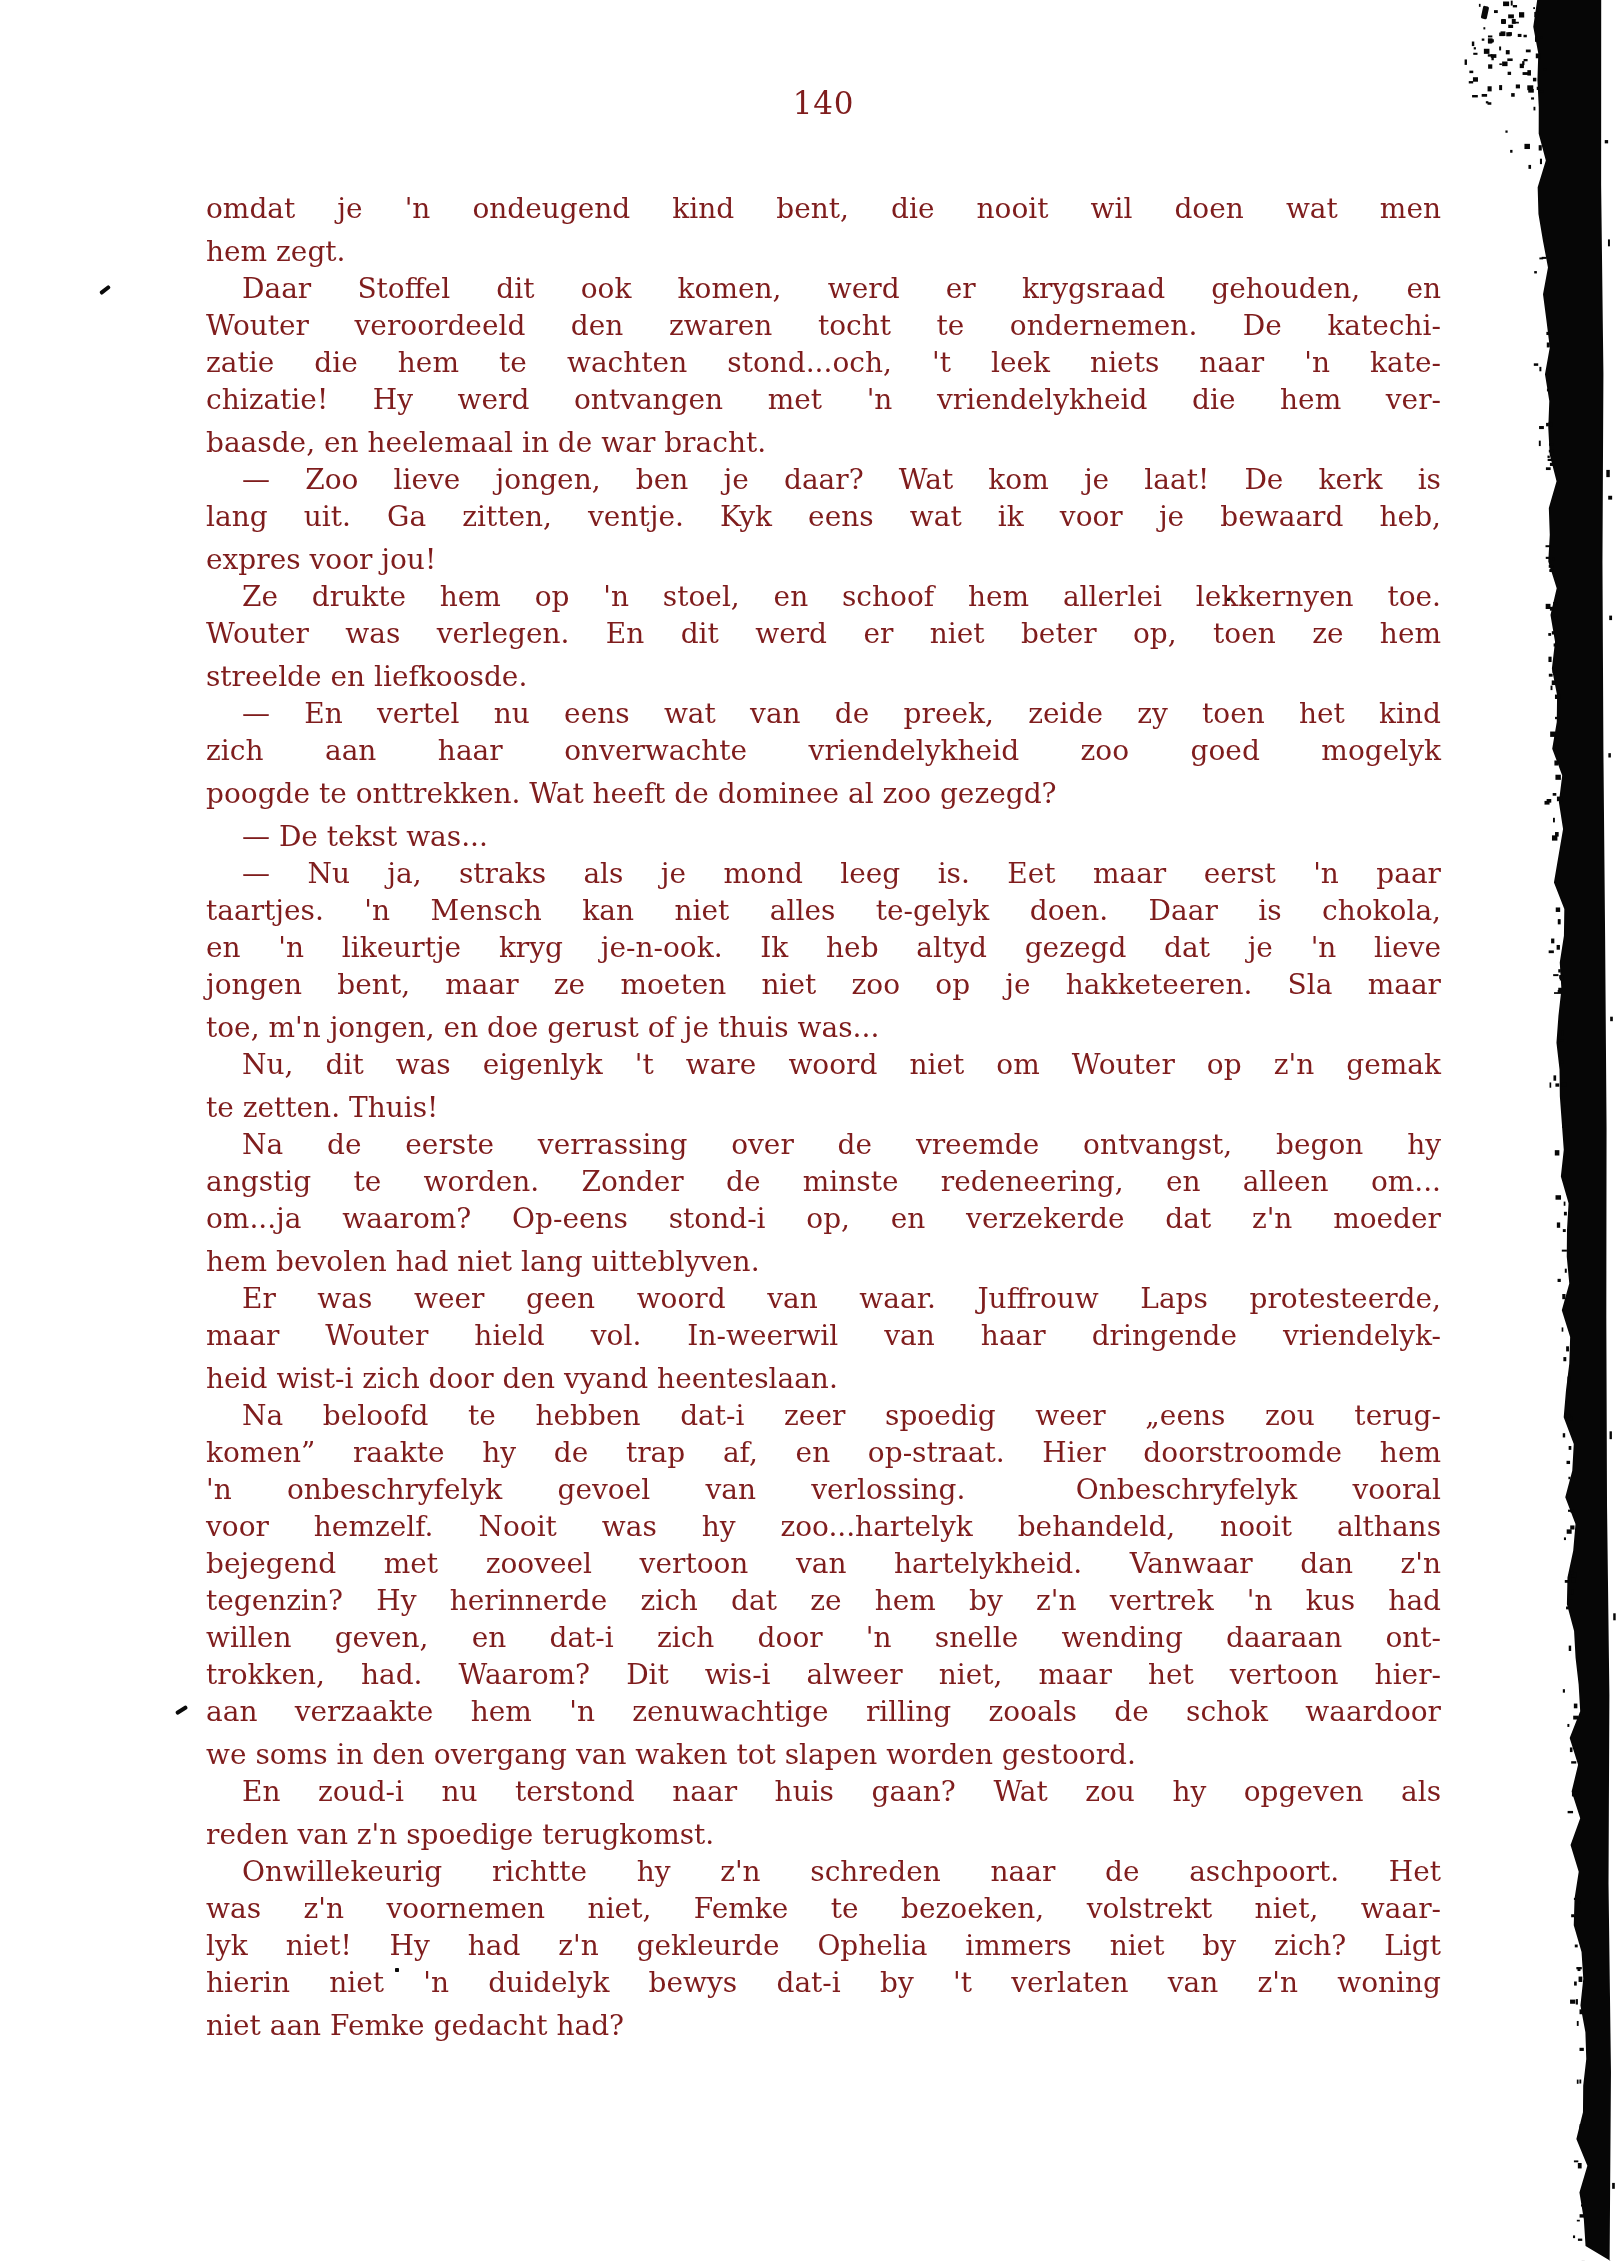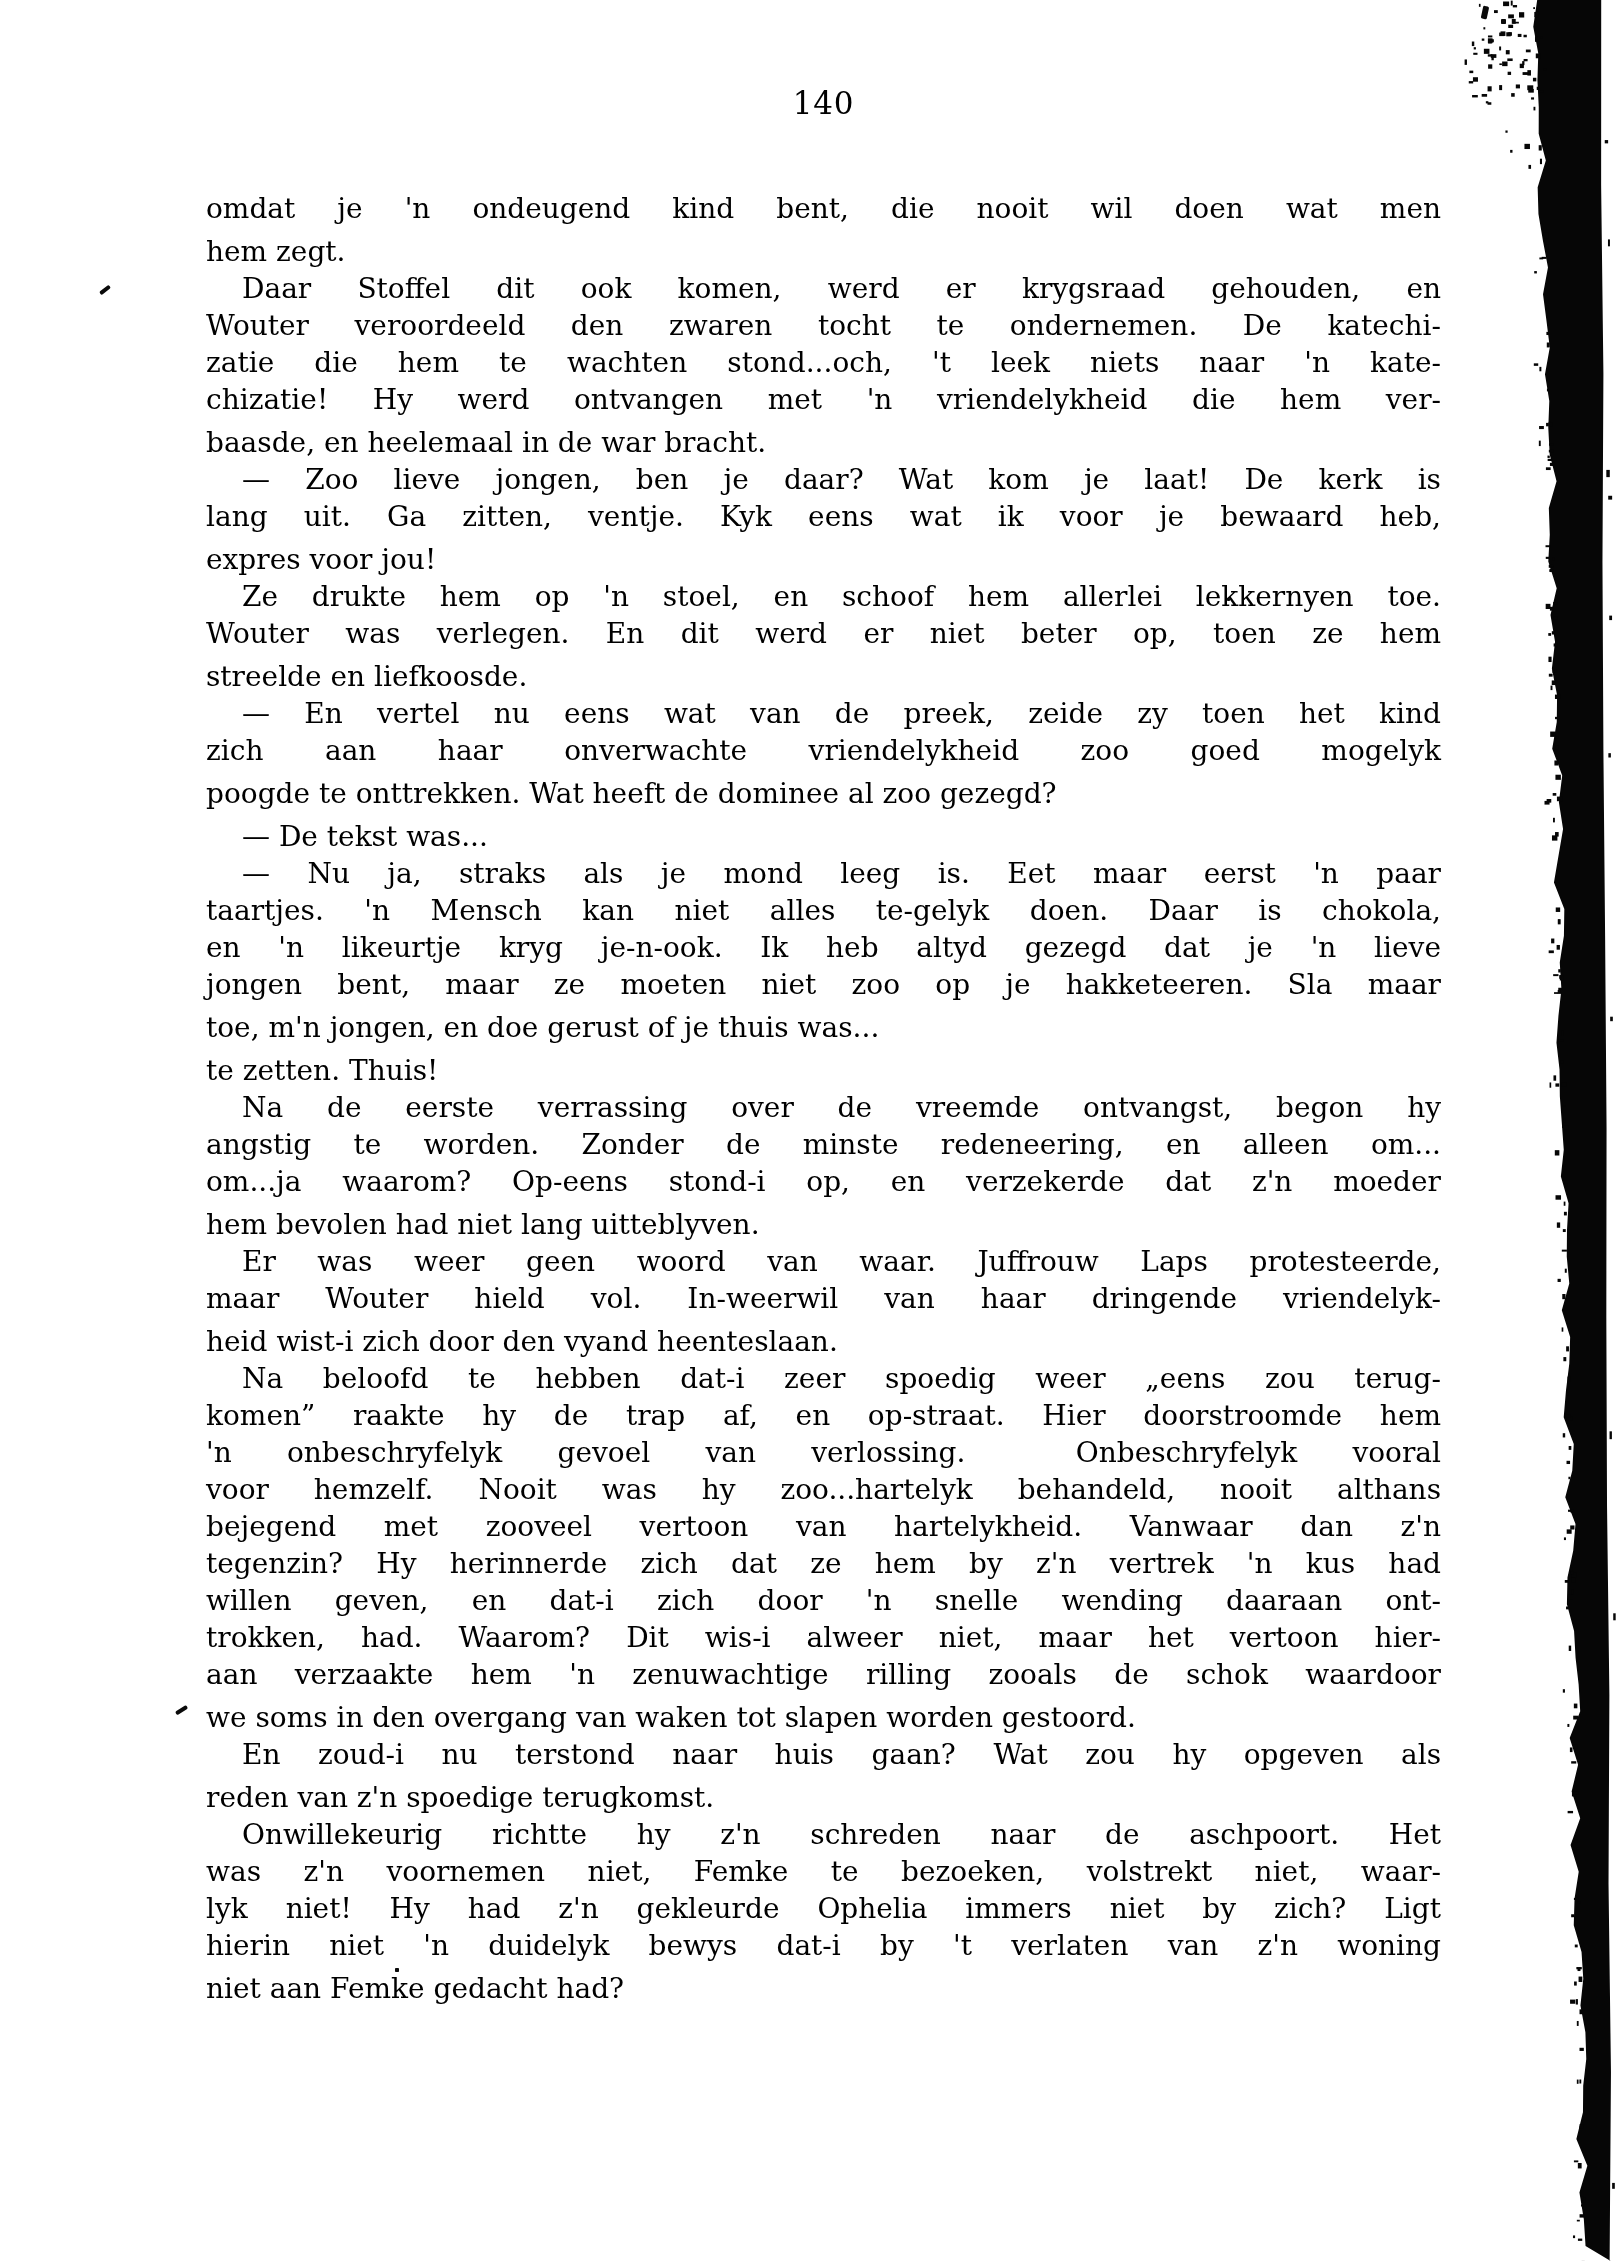--- a/index.html
+++ b/index.html
@@ -3,21 +3,21 @@
 <meta charset="utf-8">
 <style>
   html,body{margin:0;padding:0;background:#ffffff;}
   #page{
     position:relative;
     width:1617px;
     height:2261px;
     background:#ffffff;
     overflow:hidden;
     font-family:"DejaVu Serif","Liberation Serif",serif;
-    color:#000000;
+    color:#7f1d1d;
   }
   #pagenum{
     position:absolute;
     left:206px;
     top:85px;
     width:1235px;
     text-align:center;
     font-size:31px;
     letter-spacing:0.8px;
   }
@@ -75,20 +75,21 @@
       <div class="ln end">streelde en liefkoosde.</div>
       <div class="ln ind">— En vertel nu eens wat van de preek, zeide zy toen het kind</div>
       <div class="ln">zich aan haar onverwachte vriendelykheid zoo goed mogelyk</div>
       <div class="ln end">poogde te onttrekken. Wat heeft de dominee al zoo gezegd?</div>
       <div class="ln ind end">— De tekst was...</div>
       <div class="ln ind">— Nu ja, straks als je mond leeg is. Eet maar eerst 'n paar</div>
       <div class="ln">taartjes. 'n Mensch kan niet alles te-gelyk doen. Daar is chokola,</div>
       <div class="ln">en 'n likeurtje kryg je-n-ook. Ik heb altyd gezegd dat je 'n lieve</div>
       <div class="ln">jongen bent, maar ze moeten niet zoo op je hakketeeren. Sla maar</div>
       <div class="ln end">toe, m'n jongen, en doe gerust of je thuis was...</div>
+      <div class="ln ind">Nu, dit was eigenlyk 't ware woord niet om Wouter op z'n gemak</div>
       <div class="ln end">te zetten. Thuis!</div>
       <div class="ln ind">Na de eerste verrassing over de vreemde ontvangst, begon hy</div>
       <div class="ln">angstig te worden. Zonder de minste redeneering, en alleen om...</div>
       <div class="ln">om...ja waarom? Op-eens stond-i op, en verzekerde dat z'n moeder</div>
       <div class="ln end">hem bevolen had niet lang uitteblyven.</div>
       <div class="ln ind">Er was weer geen woord van waar. Juffrouw Laps protesteerde,</div>
       <div class="ln">maar Wouter hield vol. In-weerwil van haar dringende vriendelyk-</div>
       <div class="ln end">heid wist-i zich door den vyand heenteslaan.</div>
       <div class="ln ind">Na beloofd te hebben dat-i zeer spoedig weer „eens zou terug-</div>
       <div class="ln">komen” raakte hy de trap af, en op-straat. Hier doorstroomde hem</div>

